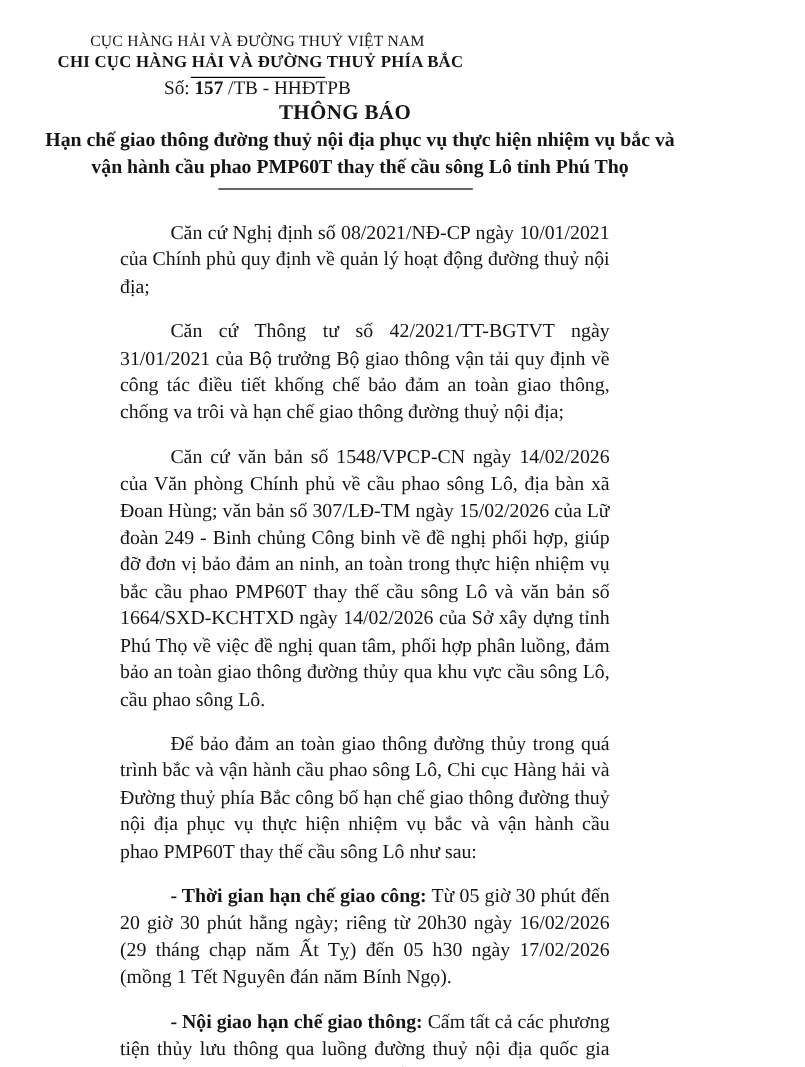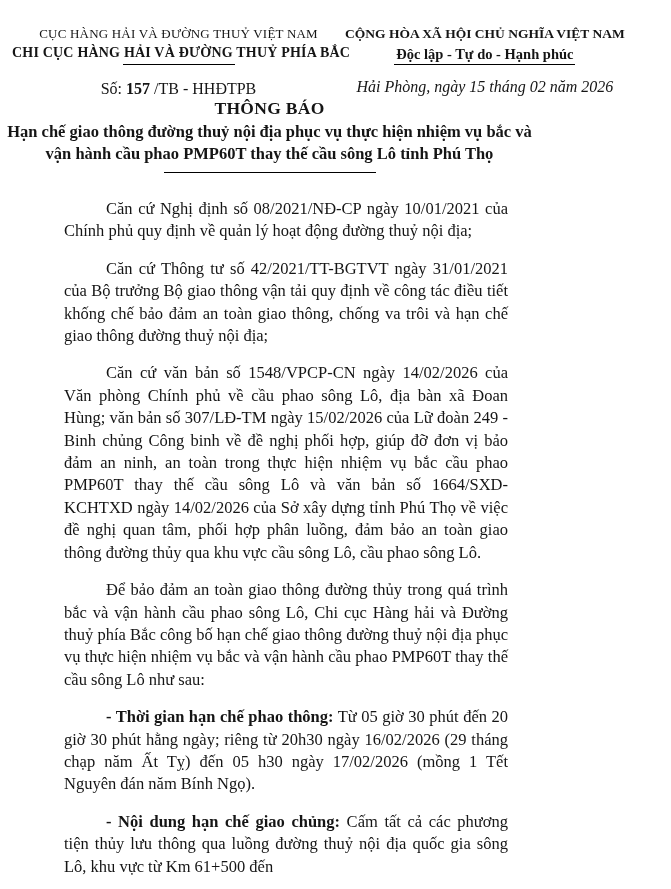--- a/index.html
+++ b/index.html
@@ -8,39 +8,40 @@
     background: #ffffff;
     color: #151515;
     font-family: "Liberation Serif", "DejaVu Serif", serif;
     overflow: hidden;
   }
   .page {
     position: relative;
     width: 539px; height: 889px;
     box-sizing: border-box;
     padding-top: 26px;
+    padding-left: 36px;
   }
   
   .header { display: flex; }
   .header-left {
     width: 345px;
     text-align: center;
     box-sizing: border-box;
     padding-left: 12px;
   }
   .header-right {
     flex: 1;
     text-align: center;
     box-sizing: border-box;
     padding-right: 4px;
   }
   .org-parent { font-size: 13px; letter-spacing: 0.2px; white-space: nowrap; }
   .org-name   { font-size: 14px; font-weight: bold; letter-spacing: 0.2px; white-space: nowrap; margin-top: 3px; }
   .org-underline { width: 112px; border-bottom: 1.6px solid #000; margin: 3px auto 0 auto; }
-  .doc-number { font-size: 16px; margin-top: 15px; }
+  .doc-number { font-size: 16px; }
   .motto1 { font-size: 13.5px; font-weight: bold; white-space: nowrap; }
   .motto2 {
     display: inline-block;
     font-size: 14.5px; font-weight: bold;
     border-bottom: 1.6px solid #000;
     padding: 1px 2px 1px 2px;
     margin-top: 3px;
   }
   .place-date { font-size: 16px; font-style: italic; margin-top: 13px; white-space: nowrap; }
   
@@ -69,35 +70,30 @@
 
 <div class="page">
 
   <div class="header">
     <div class="header-left">
       <div class="org-parent">CỤC HÀNG HẢI VÀ ĐƯỜNG THUỶ VIỆT NAM</div>
       <div class="org-name">CHI CỤC HÀNG HẢI VÀ ĐƯỜNG THUỶ PHÍA BẮC</div>
       <div class="org-underline"></div>
       <div class="doc-number"><span>Số: </span><b>157</b><span> /TB - HHĐTPB</span></div>
     </div>
-    <div class="header-right">
-      <div class="motto1">CỘNG HÒA XÃ HỘI CHỦ NGHĨA VIỆT NAM</div>
-      <div><span class="motto2">Độc lập - Tự do - Hạnh phúc</span></div>
-      <div class="place-date">Hải Phòng, ngày 15 tháng 02 năm 2026</div>
-    </div>
   </div>
 
   <div class="title-block">
     <div class="title-heading">THÔNG BÁO</div>
     <div class="title-sub">Hạn chế giao thông đường thuỷ nội địa phục vụ thực hiện nhiệm vụ bắc và vận hành cầu phao PMP60T thay thế cầu sông Lô tỉnh Phú Thọ</div>
     <div class="title-rule"></div>
   </div>
 
   <div class="body-text">
     <p class="para"><b class="lead"></b><span>Căn cứ Nghị định số 08/2021/NĐ-CP ngày 10/01/2021 của Chính phủ quy định về quản lý hoạt động đường thuỷ nội địa;</span></p>
     <p class="para"><b class="lead"></b><span>Căn cứ Thông tư số 42/2021/TT-BGTVT ngày 31/01/2021 của Bộ trưởng Bộ giao thông vận tải quy định về công tác điều tiết khống chế bảo đảm an toàn giao thông, chống va trôi và hạn chế giao thông đường thuỷ nội địa;</span></p>
     <p class="para"><b class="lead"></b><span>Căn cứ văn bản số 1548/VPCP-CN ngày 14/02/2026 của Văn phòng Chính phủ về cầu phao sông Lô, địa bàn xã Đoan Hùng; văn bản số 307/LĐ-TM ngày 15/02/2026 của Lữ đoàn 249 - Binh chủng Công binh về đề nghị phối hợp, giúp đỡ đơn vị bảo đảm an ninh, an toàn trong thực hiện nhiệm vụ bắc cầu phao PMP60T thay thế cầu sông Lô và văn bản số 1664/SXD-KCHTXD ngày 14/02/2026 của Sở xây dựng tỉnh Phú Thọ về việc đề nghị quan tâm, phối hợp phân luồng, đảm bảo an toàn giao thông đường thủy qua khu vực cầu sông Lô, cầu phao sông Lô.</span></p>
     <p class="para"><b class="lead"></b><span>Để bảo đảm an toàn giao thông đường thủy trong quá trình bắc và vận hành cầu phao sông Lô, Chi cục Hàng hải và Đường thuỷ phía Bắc công bố hạn chế giao thông đường thuỷ nội địa phục vụ thực hiện nhiệm vụ bắc và vận hành cầu phao PMP60T thay thế cầu sông Lô như sau:</span></p>
-    <p class="para"><b class="lead">- Thời gian hạn chế phao thông:</b><span> Từ 05 giờ 30 phút đến 20 giờ 30 phút hằng ngày; riêng từ 20h30 ngày 16/02/2026 (29 tháng chạp năm Ất Tỵ) đến 05 h30 ngày 17/02/2026 (mồng 1 Tết Nguyên đán năm Bính Ngọ).</span></p>
-    <p class="para"><b class="lead">- Nội dung hạn chế giao chủng:</b><span> Cấm tất cả các phương tiện thủy lưu thông qua luồng đường thuỷ nội địa quốc gia sông Lô, khu vực từ Km 61+500    đến</span></p>
+    <p class="para"><b class="lead">- Thời gian hạn chế giao công:</b><span> Từ 05 giờ 30 phút đến 20 giờ 30 phút hằng ngày; riêng từ 20h30 ngày 16/02/2026 (29 tháng chạp năm Ất Tỵ) đến 05 h30 ngày 17/02/2026 (mồng 1 Tết Nguyên đán năm Bính Ngọ).</span></p>
+    <p class="para"><b class="lead">- Nội giao hạn chế giao thông:</b><span> Cấm tất cả các phương tiện thủy lưu thông qua luồng đường thuỷ nội địa quốc gia sông Lô, khu vực từ Km 61+500    đến</span></p>
   </div>
 
 </div>
 
 </body></html>

